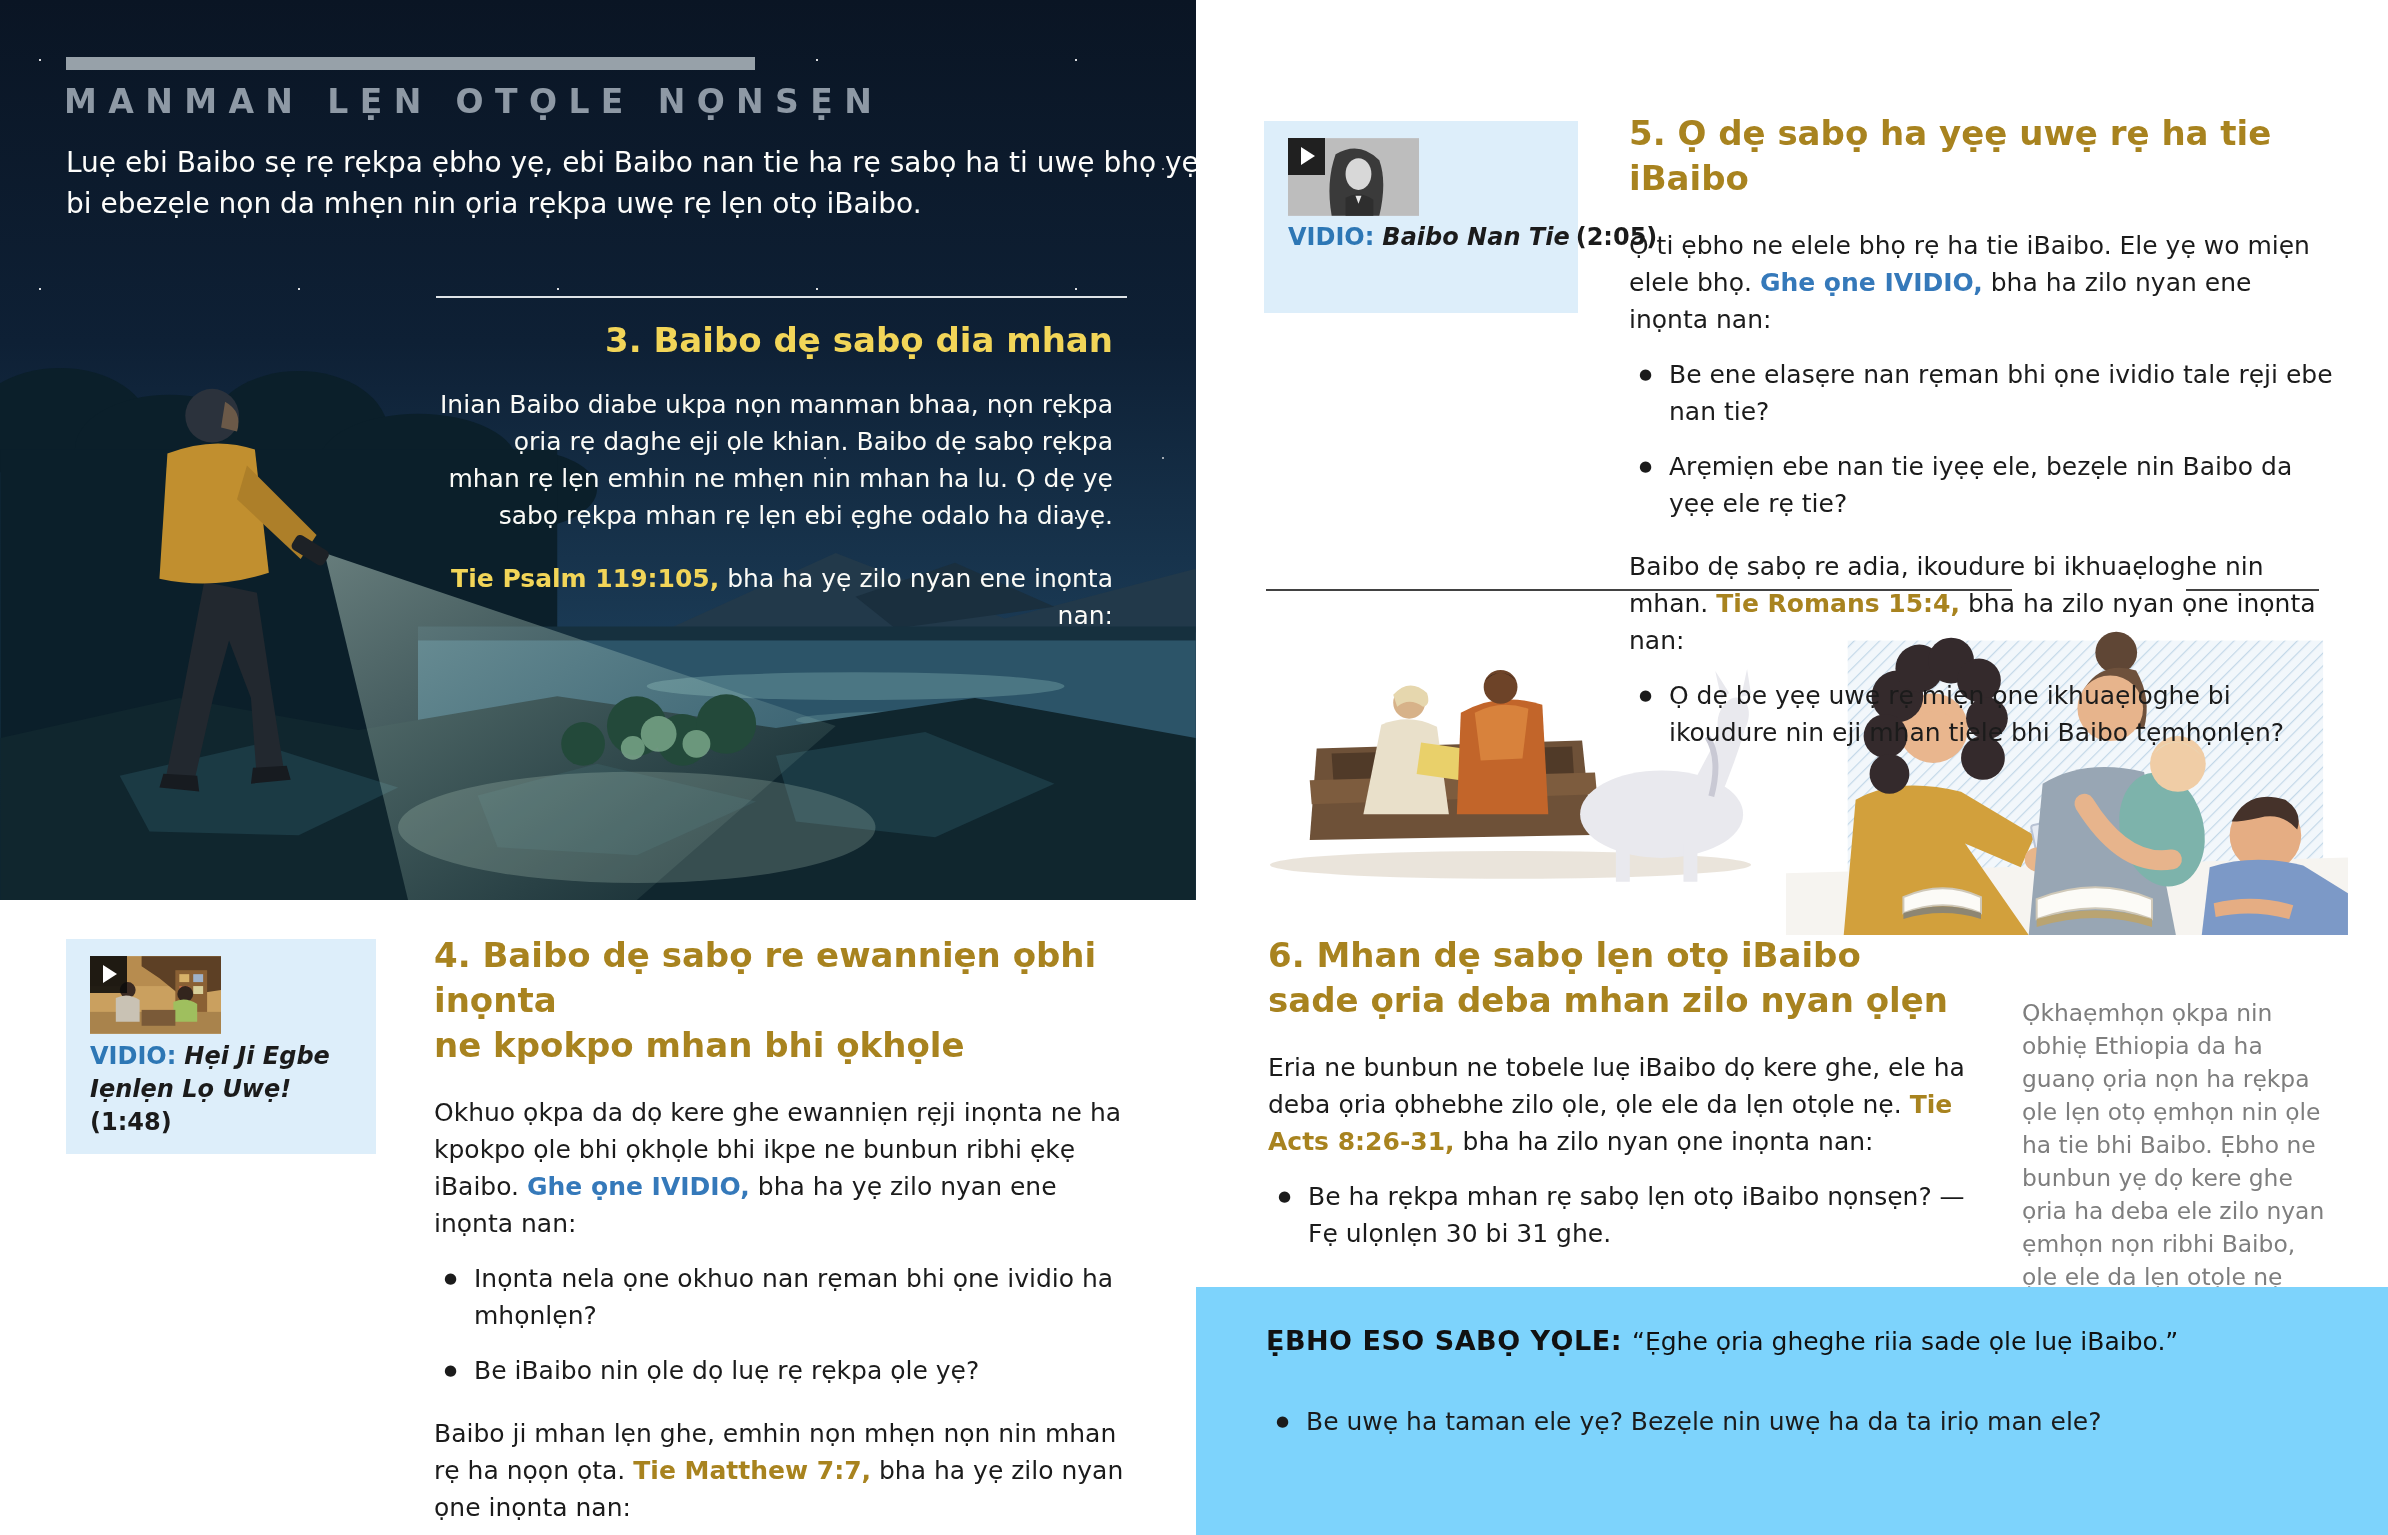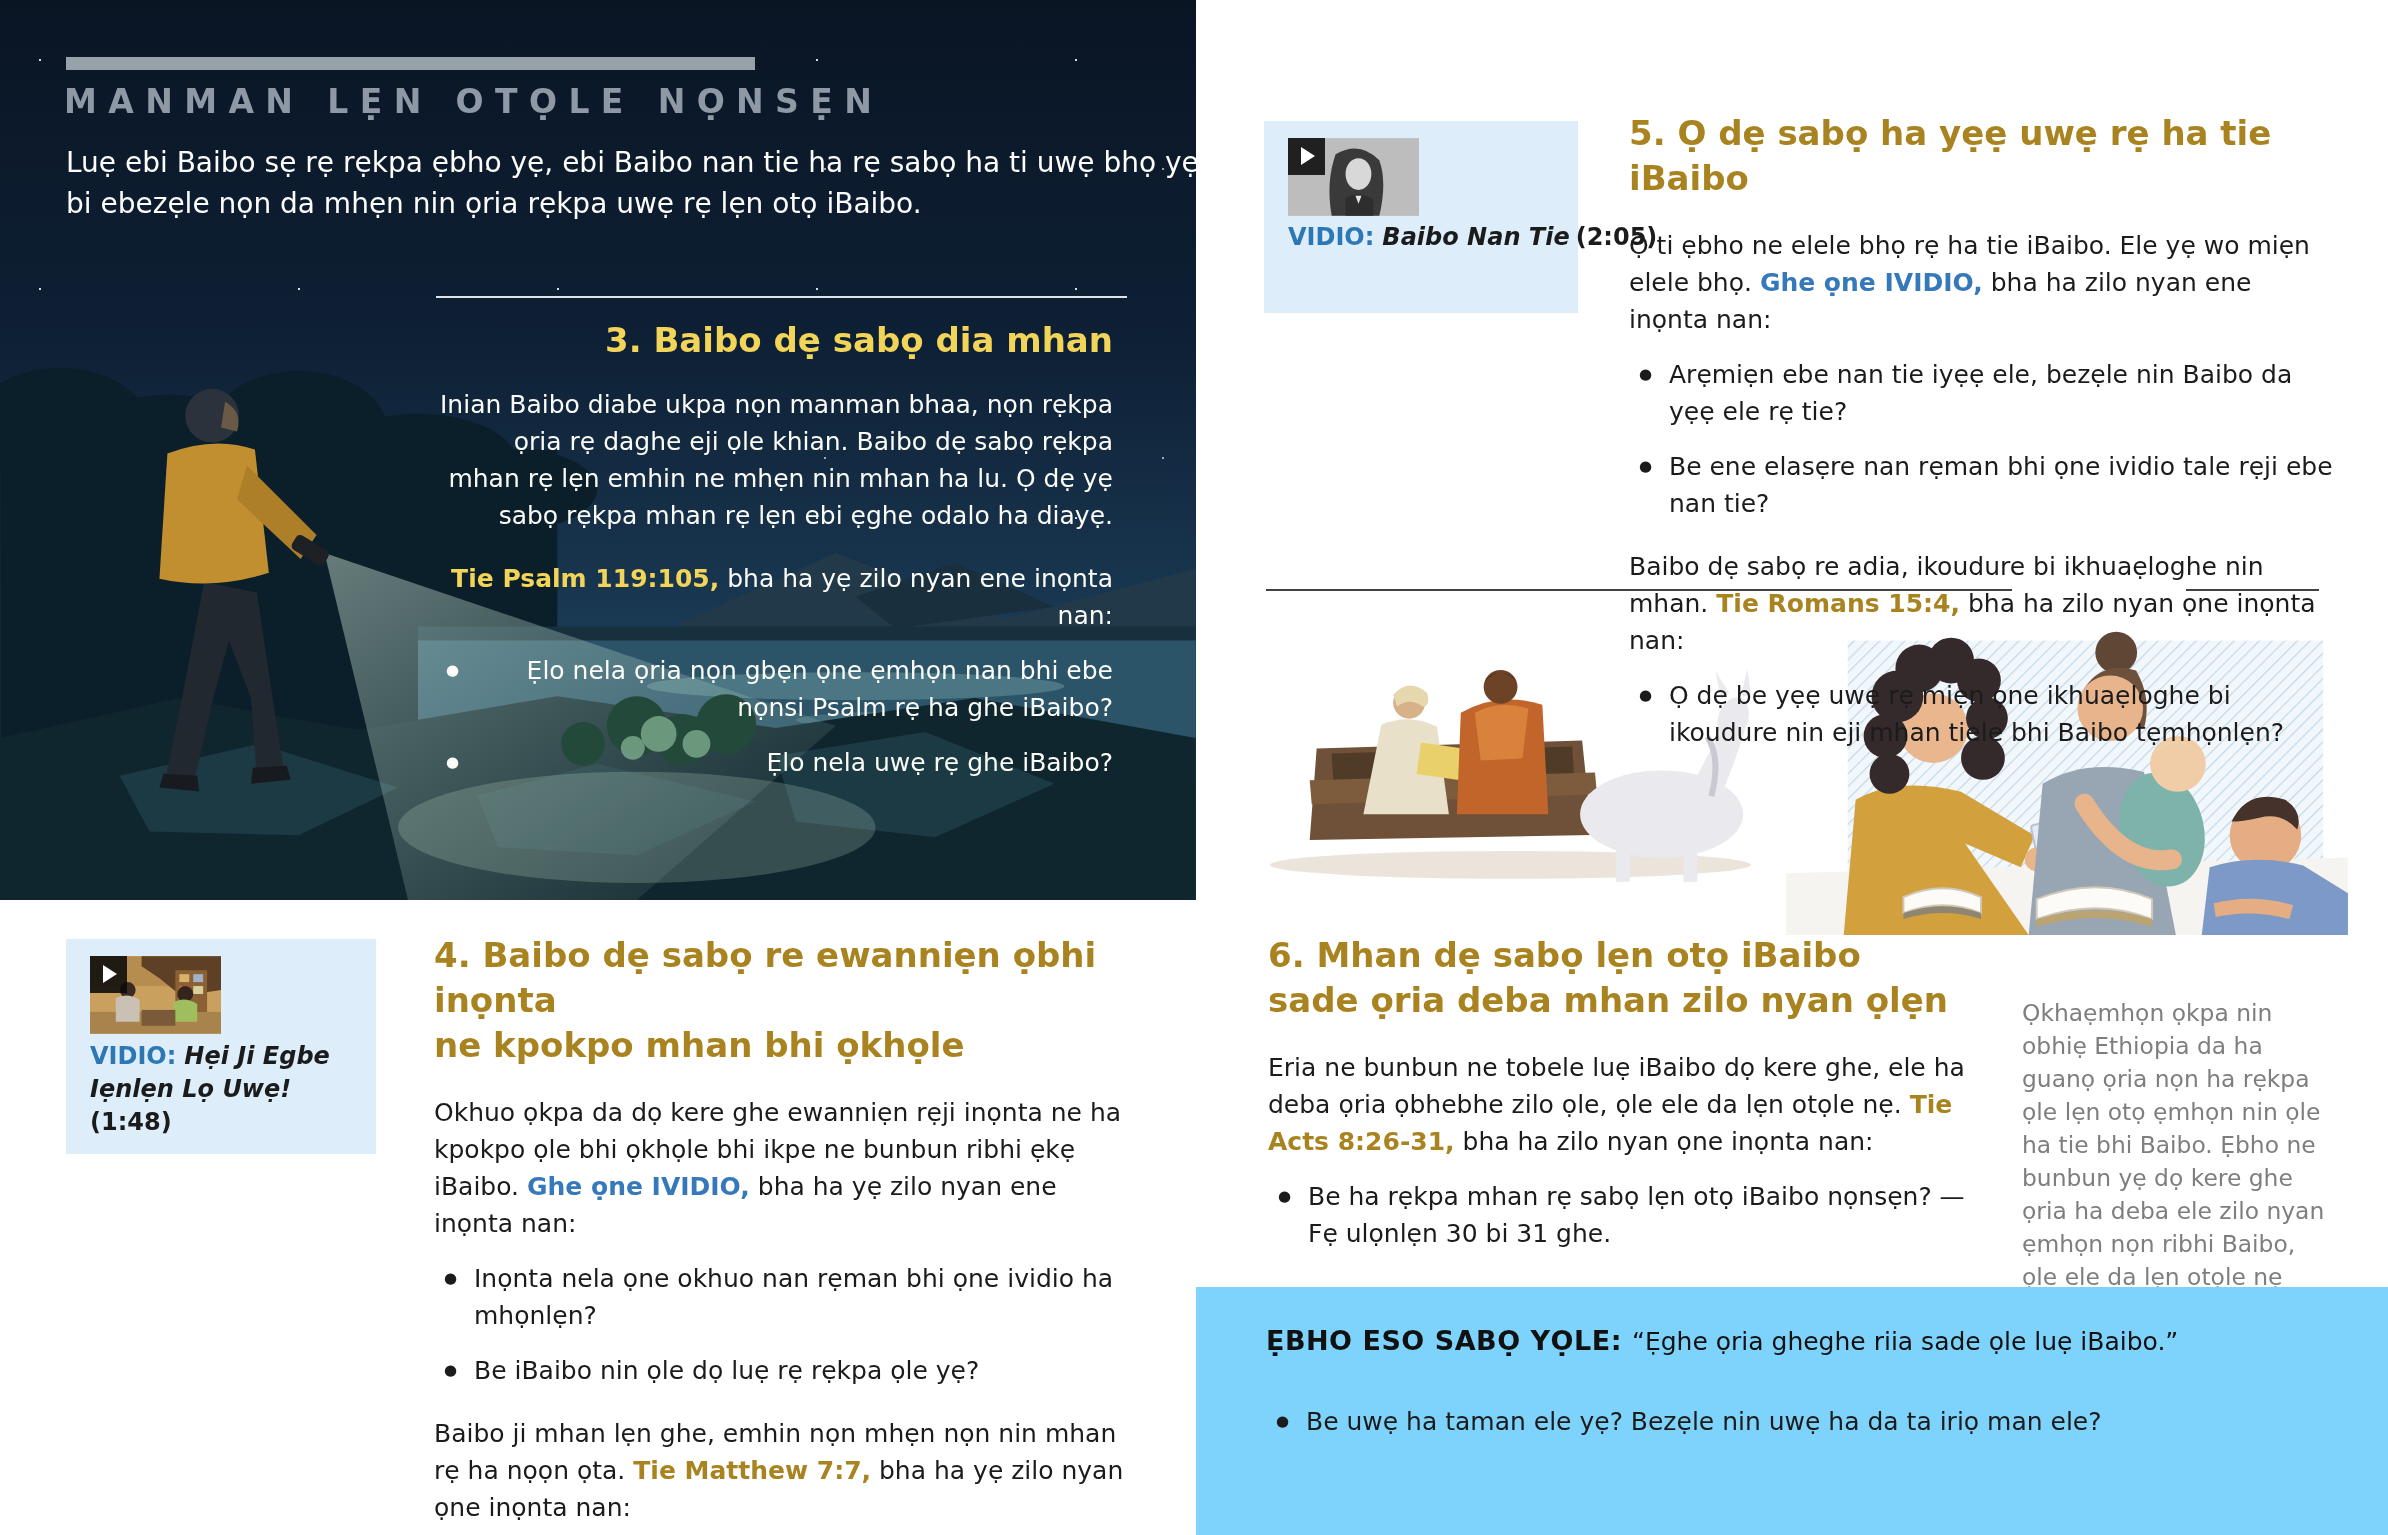--- a/index.html
+++ b/index.html
@@ -148,24 +148,20 @@
       <span>bi ebezẹle nọn da mhẹn nin ọria rẹkpa uwẹ rẹ lẹn otọ iBaibo.</span>
     </div>
     <div class="hero-rule"></div>
 
     <div class="s3">
       <h2 class="h-yellow">3. Baibo dẹ sabọ dia mhan</h2>
       <p class="body-txt">Inian Baibo diabe ukpa nọn manman bhaa, nọn rẹkpa ọria rẹ daghe eji ọle khian. Baibo dẹ sabọ rẹkpa mhan rẹ lẹn emhin ne mhẹn nin mhan ha lu. Ọ dẹ yẹ sabọ rẹkpa mhan rẹ lẹn ebi ẹghe odalo ha diayẹ.</p>
       <p class="body-txt para">
         <span class="scripture-yellow">Tie Psalm 119:105,</span><span> bha ha yẹ zilo nyan ene inọnta nan:</span>
       </p>
-      <div class="bullets">
-        <div class="bullet">Ẹlo nela ọria nọn gbẹn ọne ẹmhọn nan bhi ebe nọnsi Psalm rẹ ha ghe iBaibo?</div>
-        <div class="bullet">Ẹlo nela uwẹ rẹ ghe iBaibo?</div>
-      </div>
     </div>
   </div>
 
   <div class="divseg seg1"></div>
   <div class="divseg seg2"></div>
 
   <div class="illus illus-chariot">
     <svg width="502" height="254" viewBox="0 0 505 255">
       <ellipse cx="250" cy="237" rx="242" ry="14" fill="#d8cdbd" opacity="0.55"></ellipse>
       <polygon points="55,120 322,112 332,207 48,212" fill="#6e5138"></polygon>
@@ -312,22 +308,22 @@
       <span class="vid-label">VIDIO:</span><span class="vid-title">Baibo Nan Tie</span><span>(2:05)</span>
     </div>
   </div>
 
   <div class="col s5">
     <h2 class="h-gold">5. Ọ dẹ sabọ ha yẹẹ uwẹ rẹ ha tie iBaibo</h2>
     <p class="body-txt dark-txt">
       <span>Ọ ti ẹbho ne elele bhọ rẹ ha tie iBaibo. Ele yẹ wo miẹn elele bhọ. </span><span class="link-blue">Ghe ọne IVIDIO,</span><span> bha ha zilo nyan ene inọnta nan:</span>
     </p>
     <div class="bullets dark-txt">
+      <div class="bullet">Be ene elasẹre nan rẹman bhi ọne ividio tale rẹji ebe nan tie?</div>
       <div class="bullet">Arẹmiẹn ebe nan tie iyẹẹ ele, bezẹle nin Baibo da yẹẹ ele rẹ tie?</div>
-      <div class="bullet">Be ene elasẹre nan rẹman bhi ọne ividio tale rẹji ebe nan tie?</div>
     </div>
     <p class="body-txt dark-txt para">
       <span>Baibo dẹ sabọ re adia, ikoudure bi ikhuaẹloghe nin mhan. </span><span class="scripture-gold">Tie Romans 15:4,</span><span> bha ha zilo nyan ọne inọnta nan:</span>
     </p>
     <div class="bullets dark-txt">
       <div class="bullet">Ọ dẹ be yẹẹ uwẹ rẹ miẹn ọne ikhuaẹloghe bi ikoudure nin eji mhan tiele bhi Baibo tẹmhọnlẹn?</div>
     </div>
   </div>
 
   <div class="col s6">

